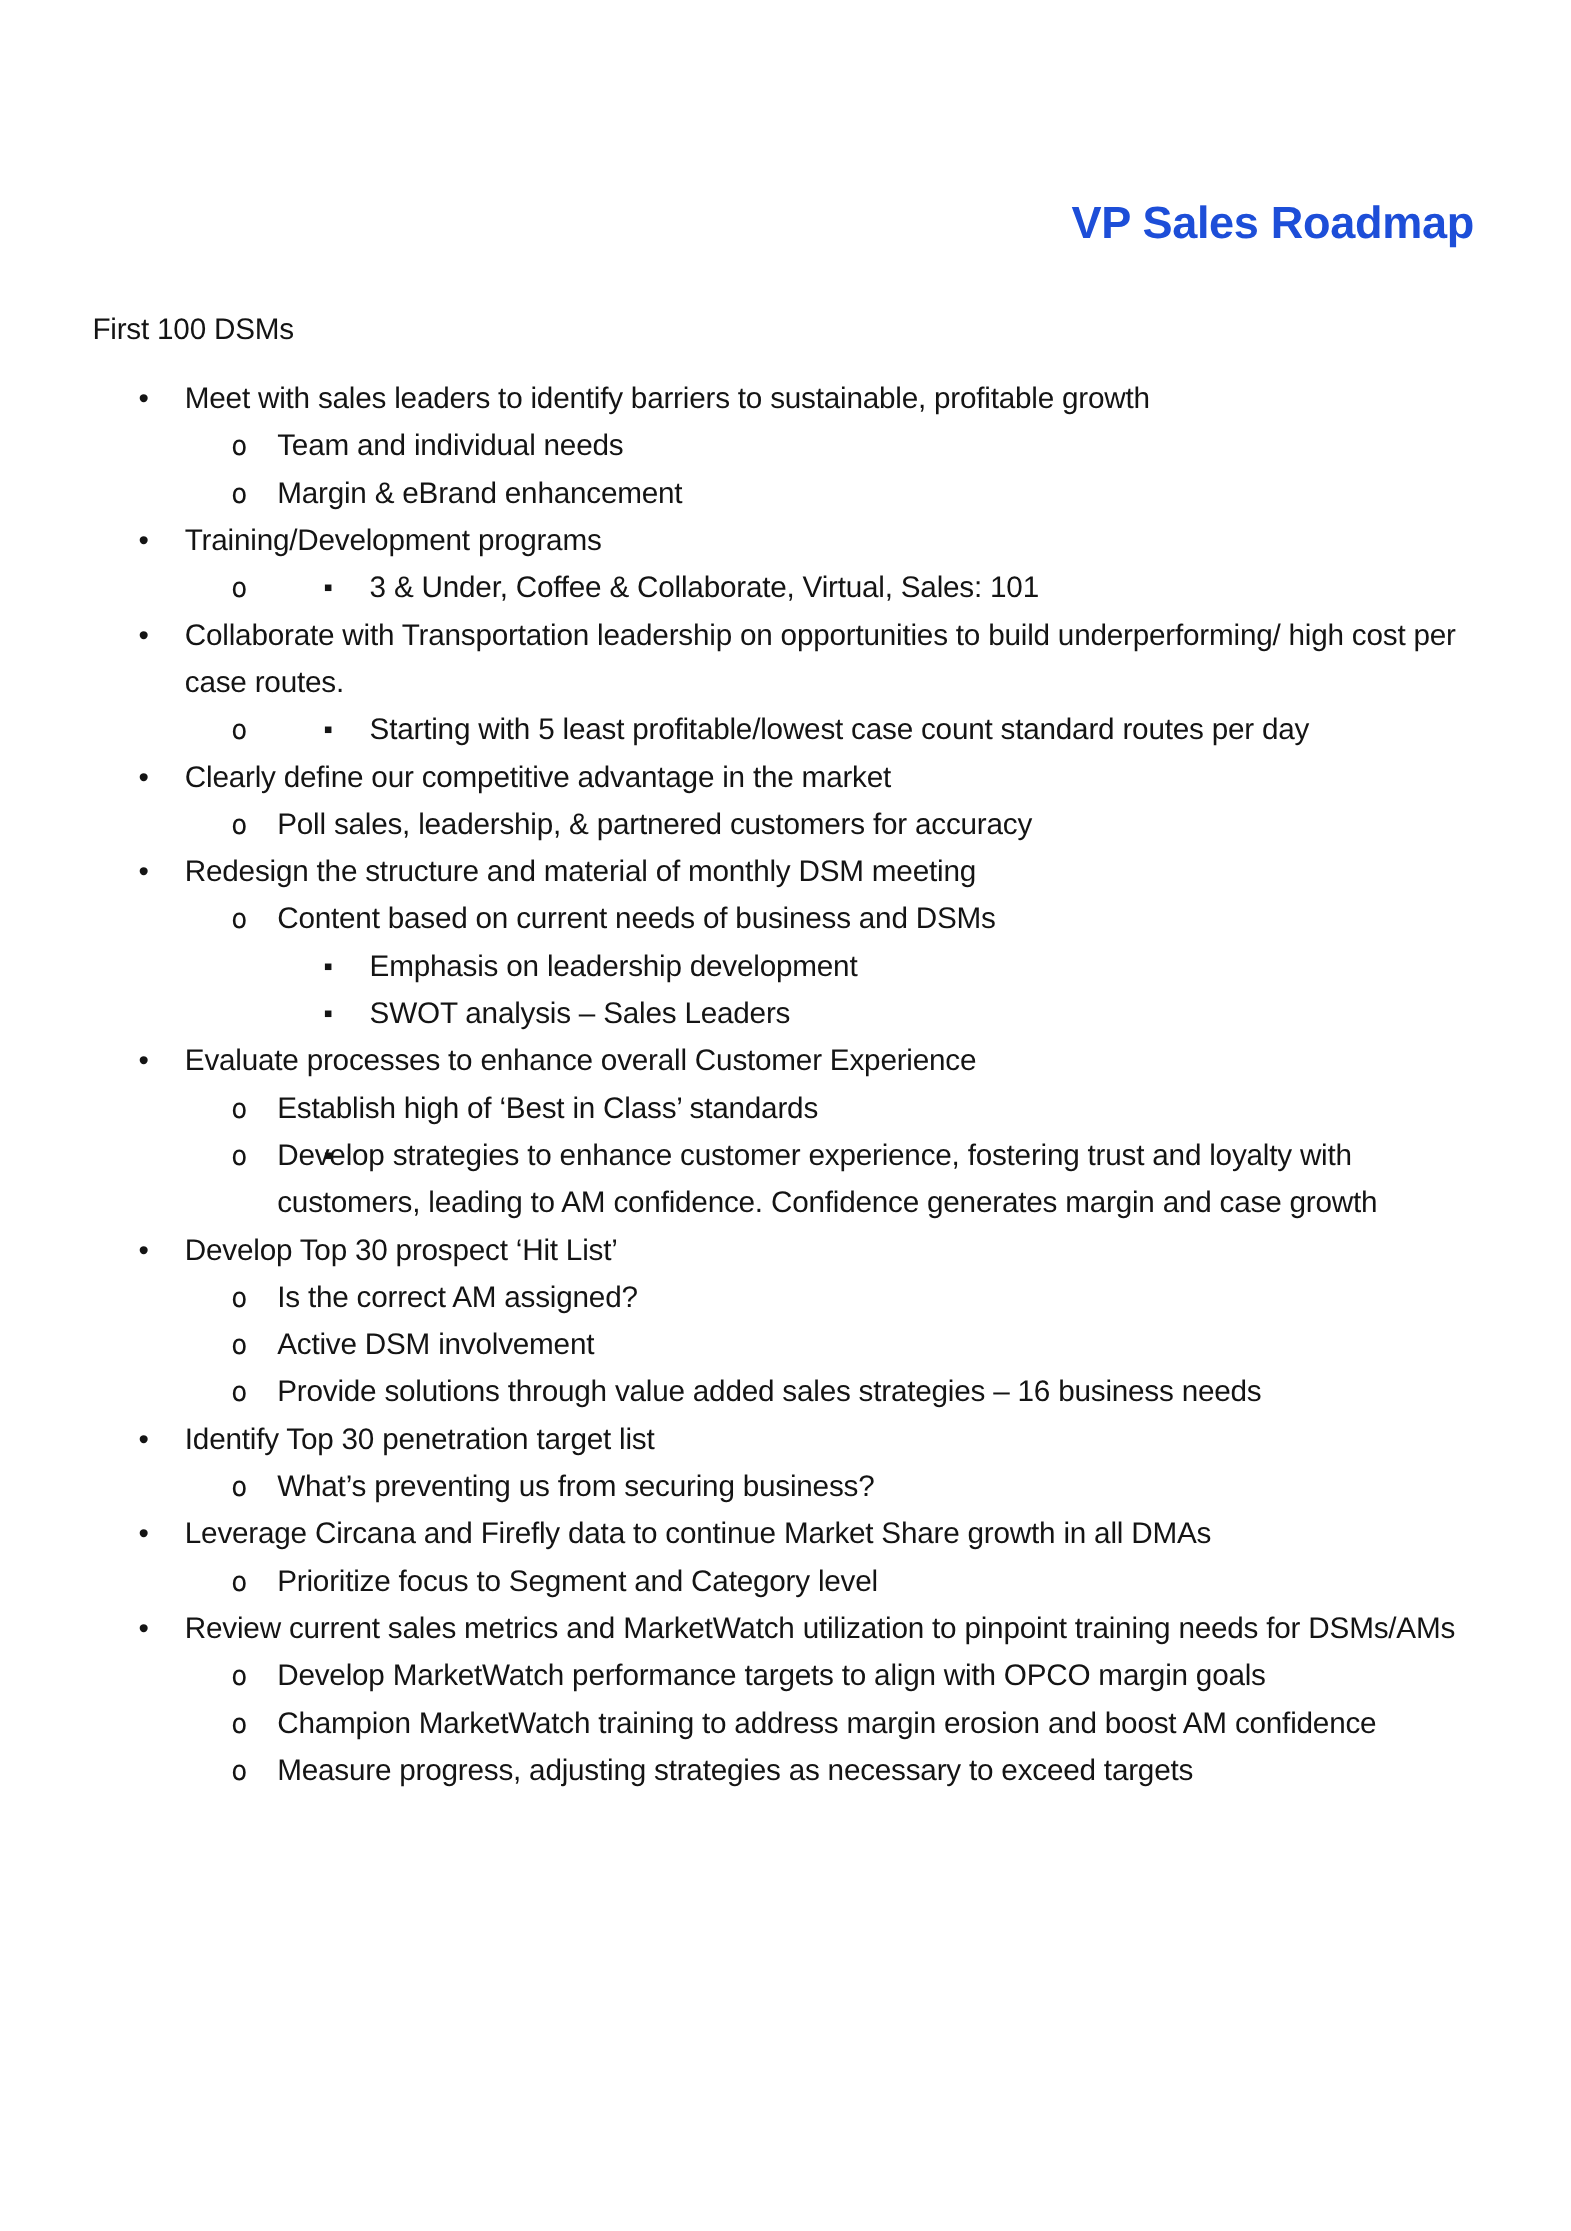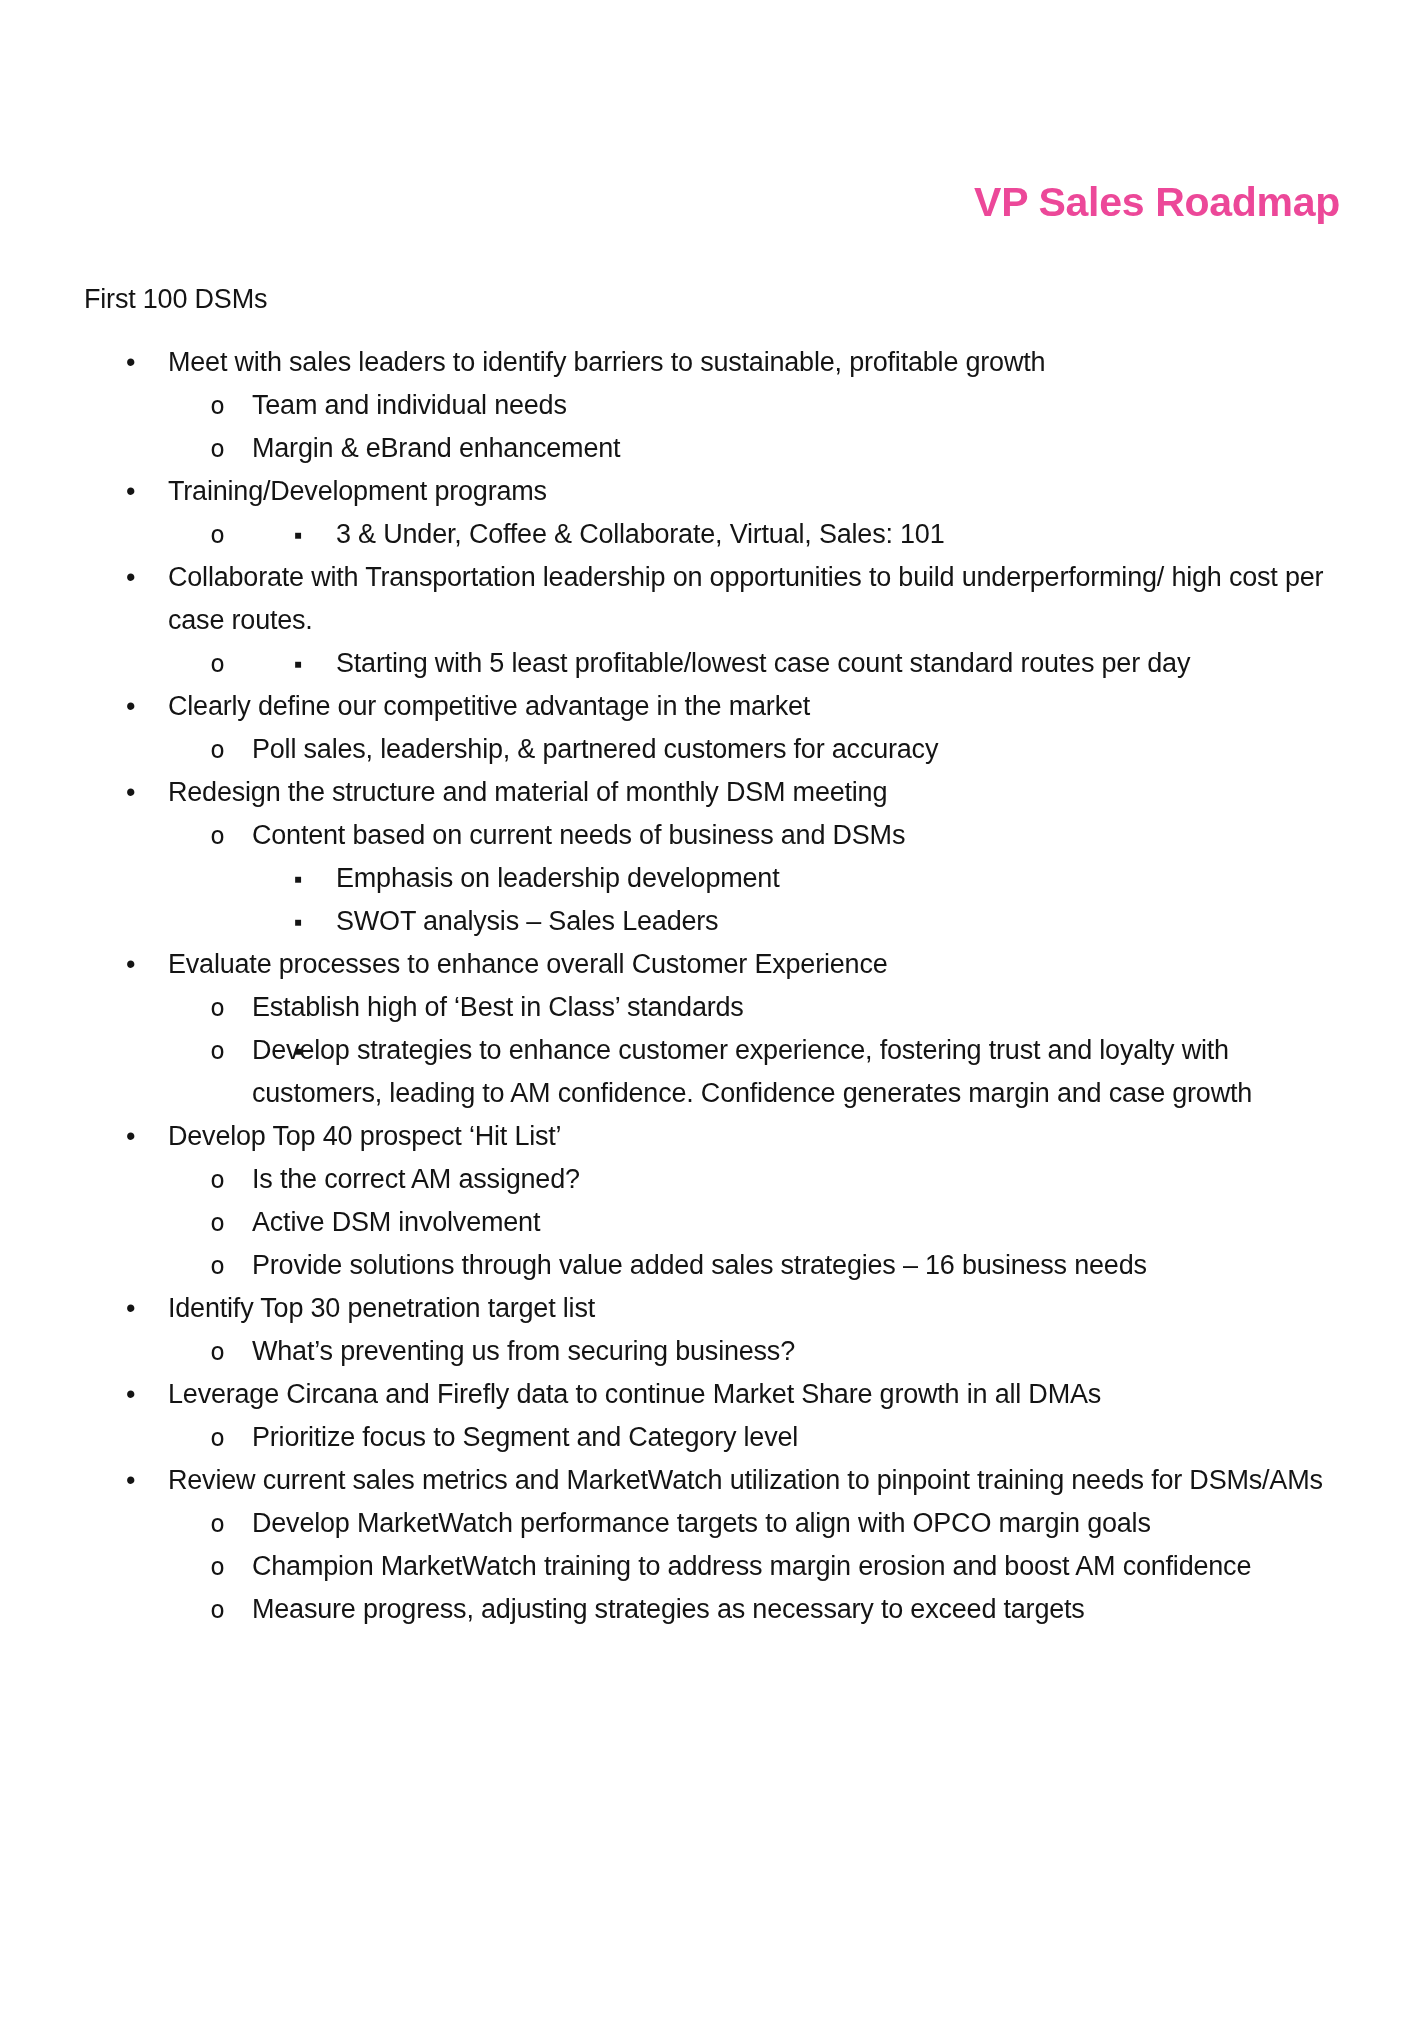--- a/index.html
+++ b/index.html
@@ -17,21 +17,21 @@
     font-family: "Liberation Sans", "DejaVu Sans", sans-serif;
     padding: 178px 88px 0 84px;
     overflow: hidden;
   }
   .doc-title {
     text-align: right;
     font-weight: 700;
     font-size: 41px;
     line-height: 48px;
     letter-spacing: -0.3px;
-    color: #ec4899;
+    color: #1d4ed8;
   }
   .section-heading {
     margin-top: 52px;
     font-size: 27px;
     line-height: 43px;
     letter-spacing: -0.2px;
   }
   .bullet-list {
     margin-top: 20px;
   }
@@ -82,21 +82,21 @@
       <div class="li l1"><span class="marker m1">•</span><span>Clearly define our competitive advantage in the market</span></div>
       <div class="li l2"><span class="marker m2">o</span><span>Poll sales, leadership, &amp; partnered customers for accuracy</span></div>
       <div class="li l1"><span class="marker m1">•</span><span>Redesign the structure and material of monthly DSM meeting</span></div>
       <div class="li l2"><span class="marker m2">o</span><span>Content based on current needs of business and DSMs</span></div>
       <div class="li l3"><span class="marker m3">▪</span><span>Emphasis on leadership development</span></div>
       <div class="li l3"><span class="marker m3">▪</span><span>SWOT analysis – Sales Leaders</span></div>
       <div class="li l1"><span class="marker m1">•</span><span>Evaluate processes to enhance overall Customer Experience</span></div>
       <div class="li l2"><span class="marker m2">o</span><span>Establish high of ‘Best in Class’ standards</span></div>
       <div class="li l3"><span class="marker m3">▪</span></div>
       <div class="li l2"><span class="marker m2">o</span><span>Develop strategies to enhance customer experience, fostering trust and loyalty with customers, leading to AM confidence. Confidence generates margin and case growth</span></div>
-      <div class="li l1"><span class="marker m1">•</span><span>Develop Top 40 prospect ‘Hit List’</span></div>
+      <div class="li l1"><span class="marker m1">•</span><span>Develop Top 30 prospect ‘Hit List’</span></div>
       <div class="li l2"><span class="marker m2">o</span><span>Is the correct AM assigned?</span></div>
       <div class="li l2"><span class="marker m2">o</span><span>Active DSM involvement</span></div>
       <div class="li l2"><span class="marker m2">o</span><span>Provide solutions through value added sales strategies – 16 business needs</span></div>
       <div class="li l1"><span class="marker m1">•</span><span>Identify Top 30 penetration target list</span></div>
       <div class="li l2"><span class="marker m2">o</span><span>What’s preventing us from securing business?</span></div>
       <div class="li l1"><span class="marker m1">•</span><span>Leverage Circana and Firefly data to continue Market Share growth in all DMAs</span></div>
       <div class="li l2"><span class="marker m2">o</span><span>Prioritize focus to Segment and Category level</span></div>
       <div class="li l1"><span class="marker m1">•</span><span>Review current sales metrics and MarketWatch utilization to pinpoint training needs for DSMs/AMs</span></div>
       <div class="li l2"><span class="marker m2">o</span><span>Develop MarketWatch performance targets to align with OPCO margin goals</span></div>
       <div class="li l2"><span class="marker m2">o</span><span>Champion MarketWatch training to address margin erosion and boost AM confidence</span></div>

